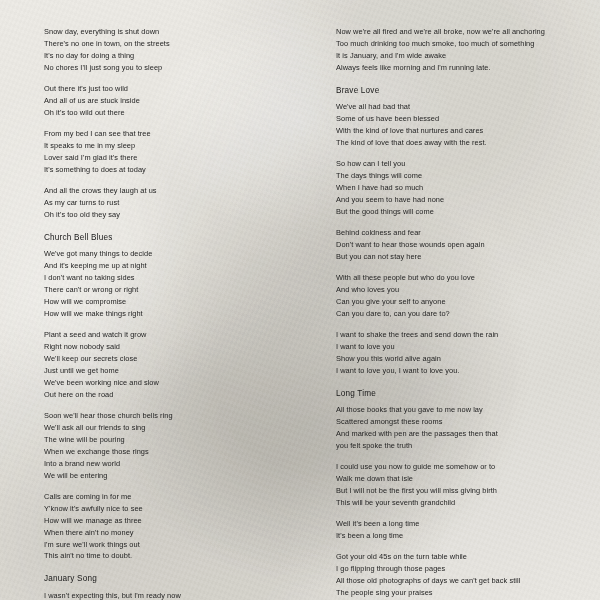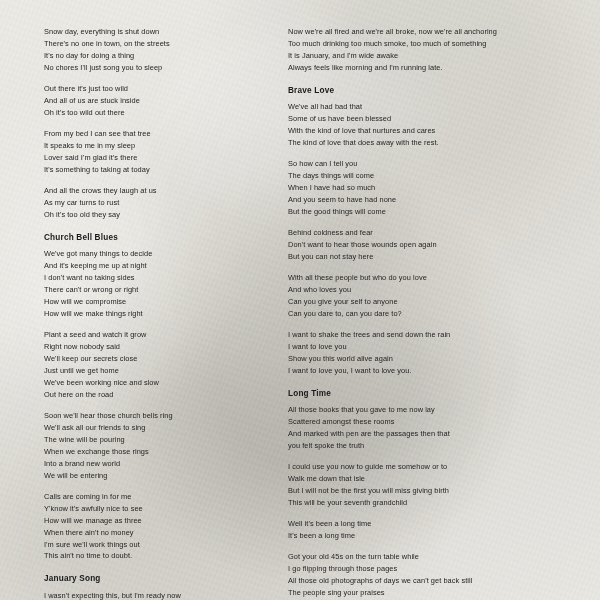--- a/index.html
+++ b/index.html
@@ -47,33 +47,34 @@
     pointer-events: none;
     background:
       repeating-linear-gradient(112deg, rgba(255,255,255,0.05) 0 2px, rgba(0,0,0,0.015) 2px 4px),
       repeating-linear-gradient(18deg, rgba(255,255,255,0.04) 0 3px, rgba(0,0,0,0.012) 3px 6px);
     opacity: 0.6;
   }
   .columns {
     position: relative;
     z-index: 2;
     display: flex;
+    gap: 48px;
     padding: 26px 11px 18px 44px;
     box-sizing: border-box;
     height: 600px;
   }
   .column {
     width: 244px;
   }
   .lyrics-block {
     margin-bottom: 11px;
   }
   .song-title {
     font-size: 8.2px;
-    font-weight: bold;
+    font-weight: normal;
     color: #1a1a1a;
     letter-spacing: 0.2px;
     margin: 0 0 5px 0;
     line-height: 1.35;
   }
   .stanza {
     margin: 0 0 9px 0;
     font-size: 7.4px;
     line-height: 1.62;
     color: #242424;
@@ -101,21 +102,21 @@
         </div>
         <div class="stanza">
           <span class="line">Out there it's just too wild</span>
           <span class="line">And all of us are stuck inside</span>
           <span class="line">Oh it's too wild out there</span>
         </div>
         <div class="stanza">
           <span class="line">From my bed I can see that tree</span>
           <span class="line">It speaks to me in my sleep</span>
           <span class="line">Lover said I'm glad it's there</span>
-          <span class="line">It's something to taking at today</span>
+          <span class="line">It's something to does at today</span>
         </div>
         <div class="stanza">
           <span class="line">And all the crows they laugh at us</span>
           <span class="line">As my car turns to rust</span>
           <span class="line">Oh it's too old they say</span>
         </div>
       </div>
 
       <div class="lyrics-block">
         <div class="song-title">Church Bell Blues</div>

